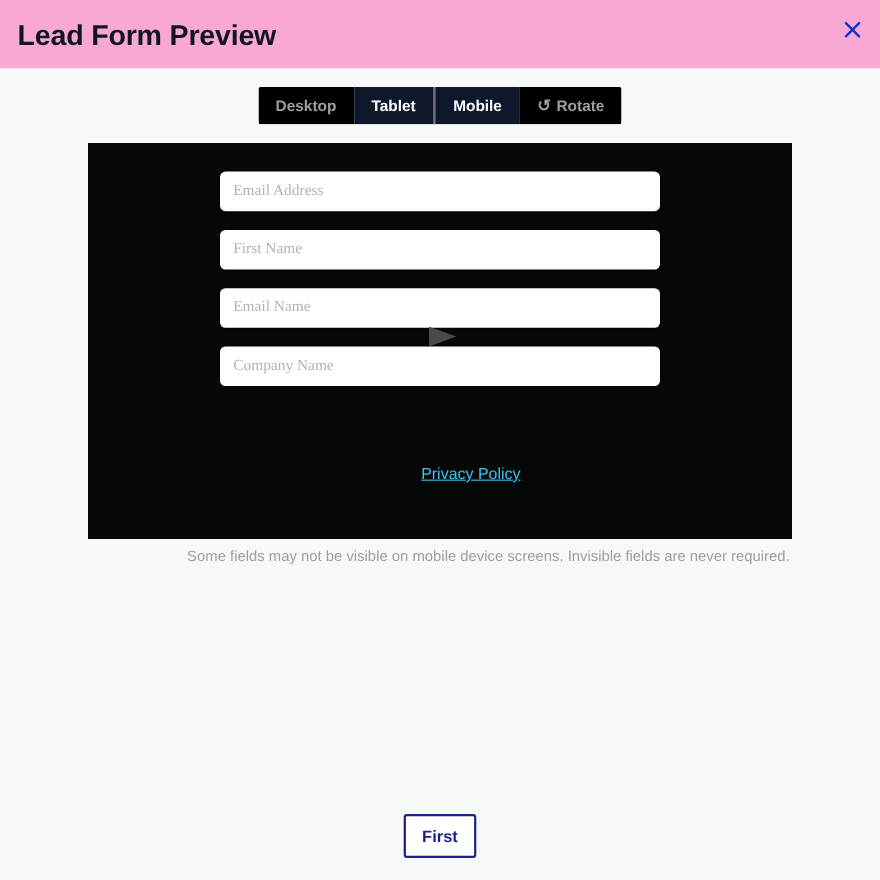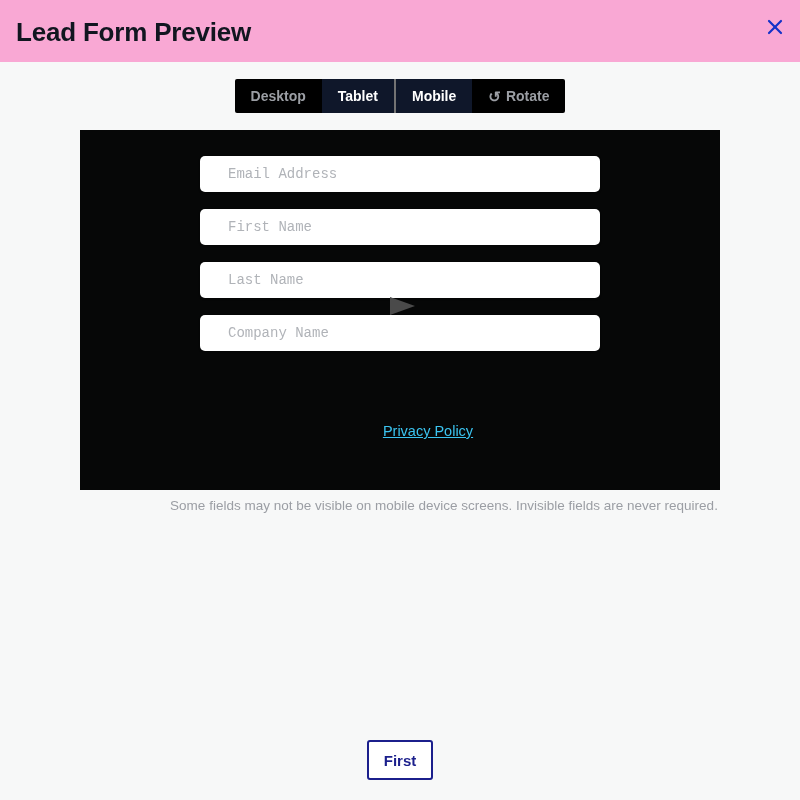--- a/index.html
+++ b/index.html
@@ -123,24 +123,24 @@
     background: #ffffff;
     border-radius: 5px;
     box-sizing: border-box;
     margin-bottom: 17px;
     display: flex;
     align-items: center;
     box-shadow: 0 1px 2px rgba(0,0,0,0.35);
     cursor: text;
   }
   .field-placeholder {
-    padding-left: 28px;
+    padding-left: 12px;
     font-size: 14px;
     color: #b0b3b8;
-    font-family: Liberation Mono, monospace;
+    font-family: Liberation Serif, serif;
     user-select: none;
   }
 
   
   .play-marker {
     position: absolute;
     left: 310px;
     top: 167px;
     width: 0;
     height: 0;
@@ -264,21 +264,21 @@
 <div class="preview-panel">
 
   <div class="form-fields">
     <div class="field">
       <span class="field-placeholder">Email Address</span>
     </div>
     <div class="field">
       <span class="field-placeholder">First Name</span>
     </div>
     <div class="field">
-      <span class="field-placeholder">Last Name</span>
+      <span class="field-placeholder">Email Name</span>
     </div>
     <div class="field">
       <span class="field-placeholder">Company Name</span>
     </div>
   </div>
 
   <div class="play-marker"></div>
 
   <div class="form-actions">
   </div>

